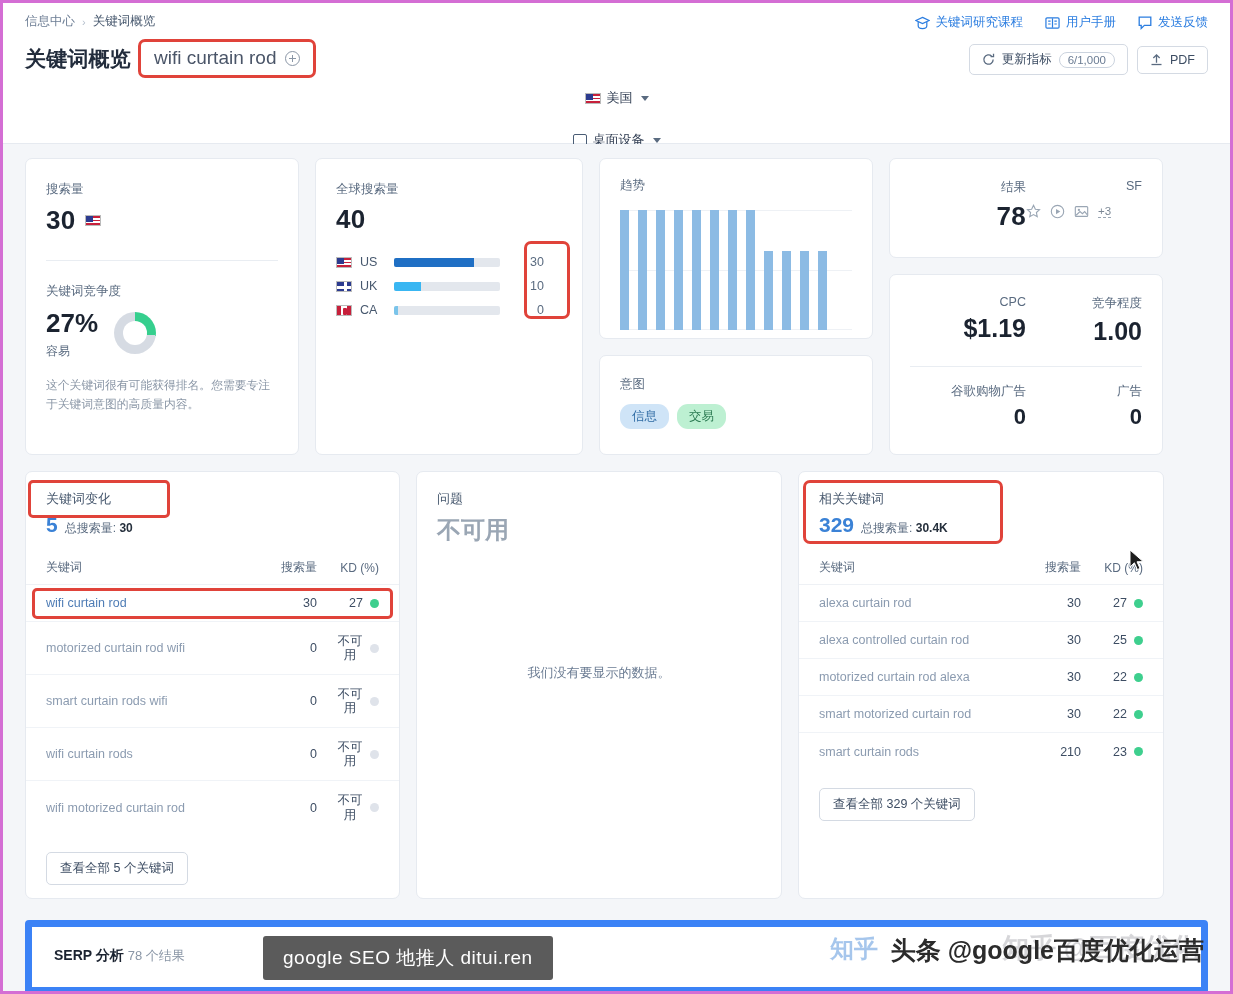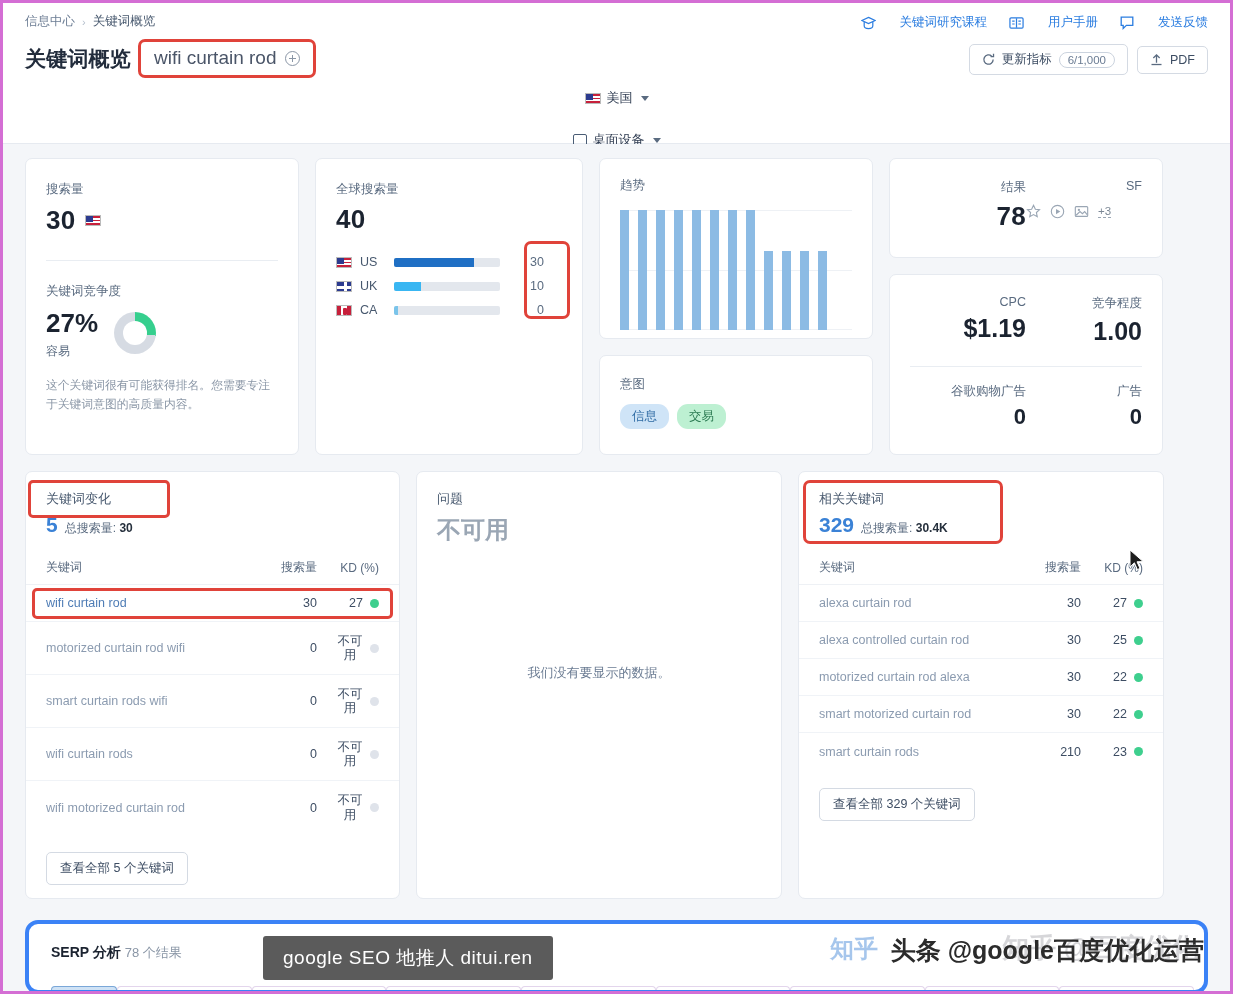--- a/index.html
+++ b/index.html
@@ -76,21 +76,21 @@
   .mon-icon:after { content:""; position:absolute; left:4px; bottom:-4px; width:5px; height:2.2px; background:#4a5d75;}
 
   .tabs { display: flex; margin-top: 17px; font-size: 16px; }
   .tab { padding-bottom: 7px; color: #5a6b80; cursor: pointer; }
   .tab.active { color: #222c3c; border-bottom: 2.5px solid #2aa9a0; }
 
   .header-links {
     position: absolute; right: 22px; top: 11px;
     display: flex; align-items: center; gap: 22px; font-size: 12.5px; color: #2b7de0;
   }
-  .hl { display: flex; align-items: center; gap: 24px; cursor: pointer; }
+  .hl { display: flex; align-items: center; gap: 6px; cursor: pointer; }
   .cap-icon, .book-icon, .chat-icon { display:inline-block; }
   .header-btns {
     position: absolute; right: 22px; top: 41px; display: flex; gap: 9px; align-items: center;
   }
   .btn {
     display: flex; align-items: center; gap: 7px;
     border: 1px solid #d4dae3; border-radius: 5px; background: #fff;
     padding: 6px 12px; font-size: 12.5px; color: #3d4d63; cursor: pointer;
   }
   .pill {
@@ -217,21 +217,21 @@
     margin: 18px 20px 0 20px; display: inline-flex;
     border: 1px solid #d4dae3; border-radius: 5px; background: #fff;
     padding: 7px 13px; font-size: 12.5px; color: #3d4d63; cursor: pointer;
   }
   .q-big { font-size: 24px; font-weight: bold; color: #9aa6b4; margin-top: 6px; }
   .q-empty { text-align: center; font-size: 13px; color: #6b7c93; margin-top: 118px; }
 
   
   .serp {
     position: absolute; left: 22px; right: 22px; top: 776px;
-    background: #fff; border: 4px solid #3b82f6; border-radius: 13px;
+    background: #fff; border: 7px solid #3b82f6; border-radius: 4px;
     height: 74px; overflow: hidden;
   }
   .serp-head { padding: 20px 22px 0 22px; font-size: 14px; color: #1b2330; }
   .serp-head b { font-weight: bold; }
   .serp-head span { color: #8a96a6; font-weight: normal; font-size: 13px; }
   .serp-tablerow {
     position: absolute; left: 22px; right: 10px; top: 62px; height: 14px;
     display: flex; gap: 0;
   }
   .serp-cell { border: 1px solid #e3d5ec; border-bottom: none; border-radius: 4px 4px 0 0; height: 14px; flex: 1; }

